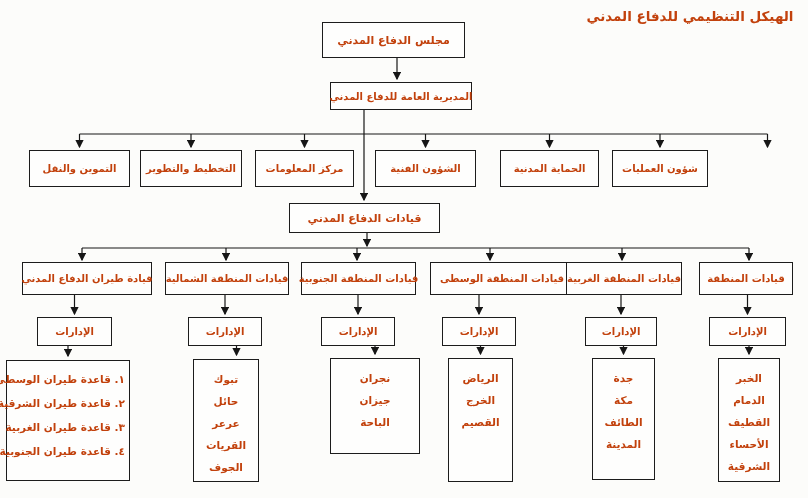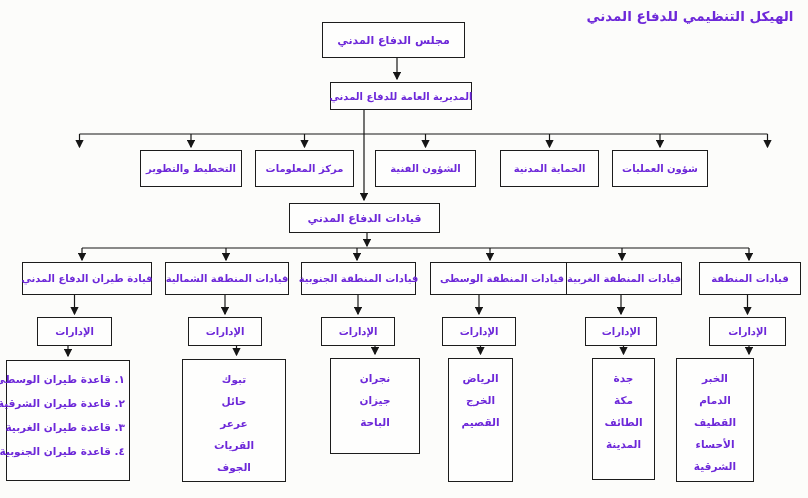--- a/index.html
+++ b/index.html
@@ -1,20 +1,20 @@
 <!DOCTYPE html>
 <html lang="ar"><head>
 <meta charset="utf-8">
 <style>
   html,body { margin:0; padding:0; background:#ffffff; }
   .stage {
     position:relative; width:808px; height:498px;
     background:#fcfcfa; overflow:hidden;
     font-family:"DejaVu Sans", sans-serif;
-    direction:rtl; color:#6d28d9;
+    direction:rtl; color:#c2410c;
   }
   .wires { position:absolute; left:0; top:0; width:808px; height:498px; }
   .title {
     position:absolute; left:581px; top:8px; width:218px;
     text-align:center; font-weight:bold; font-size:13.5px;
     white-space:nowrap;
   }
   .box {
     position:absolute; box-sizing:border-box;
     border:1px solid #1c1c1c; background:#fefefd;
@@ -79,50 +79,51 @@
       <line x1="623.5" y1="346" x2="623.5" y2="354" marker-end="url(#arr)"></line>
       <line x1="749" y1="346" x2="749" y2="354" marker-end="url(#arr)"></line>
     </g>
   </svg>
 
   <div class="title">الهيكل التنظيمي للدفاع المدني</div>
 
   <div class="box" style="left:322px;top:22px;width:143px;height:36px">مجلس الدفاع المدني</div>
   <div class="box sm" style="left:330px;top:82px;width:142px;height:28px">المديرية العامة للدفاع المدني</div>
 
+  <div class="box sm" style="left:29px;top:150px;width:101px;height:37px">التموين والنقل</div>
   <div class="box sm" style="left:140px;top:150px;width:102px;height:37px">التخطيط والتطوير</div>
   <div class="box sm" style="left:255px;top:150px;width:99px;height:37px">مركز المعلومات</div>
   <div class="box sm" style="left:375px;top:150px;width:101px;height:37px">الشؤون الفنية</div>
   <div class="box sm" style="left:500px;top:150px;width:99px;height:37px">الحماية المدنية</div>
   <div class="box sm" style="left:612px;top:150px;width:96px;height:37px">شؤون العمليات</div>
 
   <div class="box" style="left:289px;top:203px;width:151px;height:30px">قيادات الدفاع المدني</div>
 
   <div class="box sm" style="left:22px;top:262px;width:130px;height:33px">قيادة طيران الدفاع المدني</div>
   <div class="box sm" style="left:165px;top:262px;width:124px;height:33px">قيادات المنطقة الشمالية</div>
   <div class="box sm" style="left:301px;top:262px;width:115px;height:33px">قيادات المنطقة الجنوبية</div>
   <div class="box sm" style="left:430px;top:262px;width:144px;height:33px">قيادات المنطقة الوسطى</div>
   <div class="box sm" style="left:566px;top:262px;width:116px;height:33px">قيادات المنطقة الغربية</div>
-  <div class="box sm" style="left:699px;top:262px;width:102px;height:33px">قيادات المنطقة</div>
+  <div class="box sm" style="left:699px;top:262px;width:94px;height:33px">قيادات المنطقة</div>
 
   <div class="box sm" style="left:37px;top:317px;width:75px;height:29px">الإدارات</div>
   <div class="box sm" style="left:188px;top:317px;width:74px;height:29px">الإدارات</div>
   <div class="box sm" style="left:321px;top:317px;width:74px;height:29px">الإدارات</div>
   <div class="box sm" style="left:442px;top:317px;width:74px;height:29px">الإدارات</div>
   <div class="box sm" style="left:585px;top:317px;width:72px;height:29px">الإدارات</div>
   <div class="box sm" style="left:709px;top:317px;width:77px;height:29px">الإدارات</div>
 
   <div class="box list numbered" style="left:6px;top:360px;width:124px;height:121px">
     <div class="li">١. قاعدة طيران الوسطى</div>
     <div class="li">٢. قاعدة طيران الشرقية</div>
     <div class="li">٣. قاعدة طيران الغربية</div>
     <div class="li">٤. قاعدة طيران الجنوبية</div>
   </div>
 
-  <div class="box list" style="left:182px;top:359px;width:104px;height:123px">
+  <div class="box list" style="left:193px;top:359px;width:66px;height:123px">
     <div class="li">تبوك</div>
     <div class="li">حائل</div>
     <div class="li">عرعر</div>
     <div class="li">القريات</div>
     <div class="li">الجوف</div>
   </div>
 
   <div class="box list" style="left:330px;top:358px;width:90px;height:96px">
     <div class="li">نجران</div>
     <div class="li">جيزان</div>
@@ -135,21 +136,21 @@
     <div class="li">القصيم</div>
   </div>
 
   <div class="box list" style="left:592px;top:358px;width:63px;height:122px">
     <div class="li">جدة</div>
     <div class="li">مكة</div>
     <div class="li">الطائف</div>
     <div class="li">المدينة</div>
   </div>
 
-  <div class="box list" style="left:676px;top:358px;width:78px;height:124px">
+  <div class="box list" style="left:718px;top:358px;width:62px;height:124px">
     <div class="li">الخبر</div>
     <div class="li">الدمام</div>
     <div class="li">القطيف</div>
     <div class="li">الأحساء</div>
     <div class="li">الشرقية</div>
   </div>
 
 </div>
 
 </body></html>

